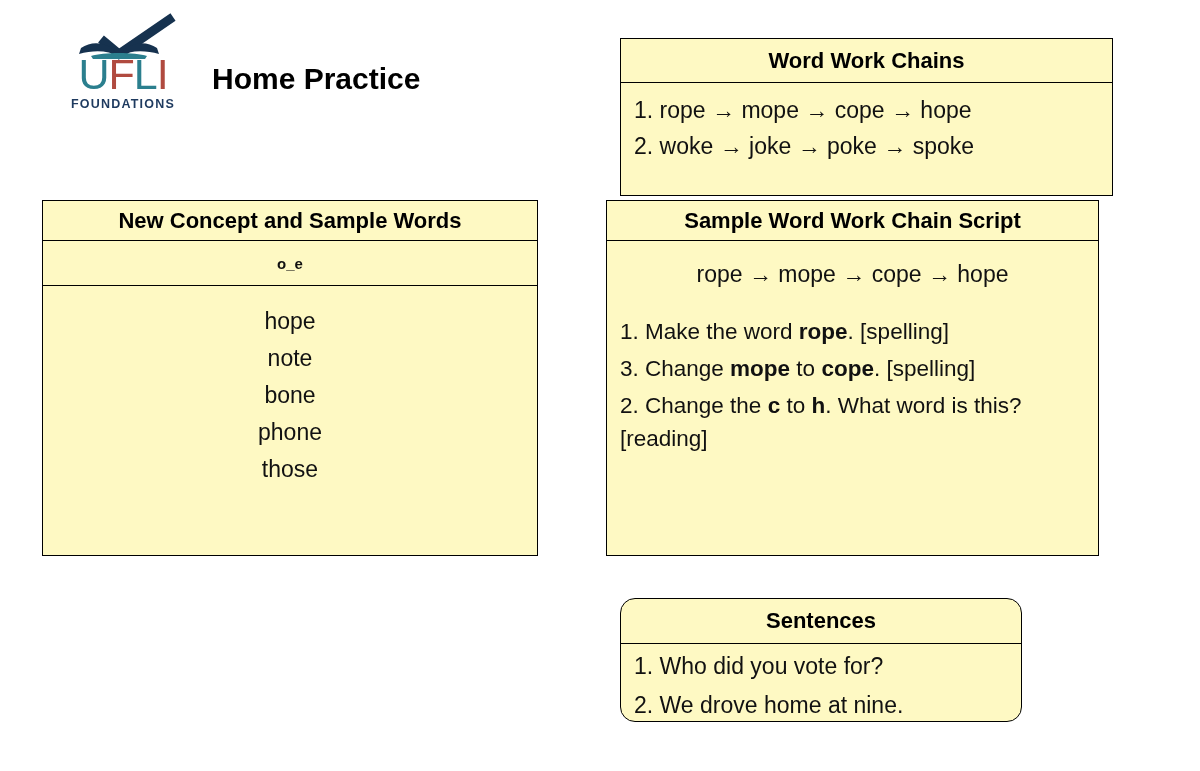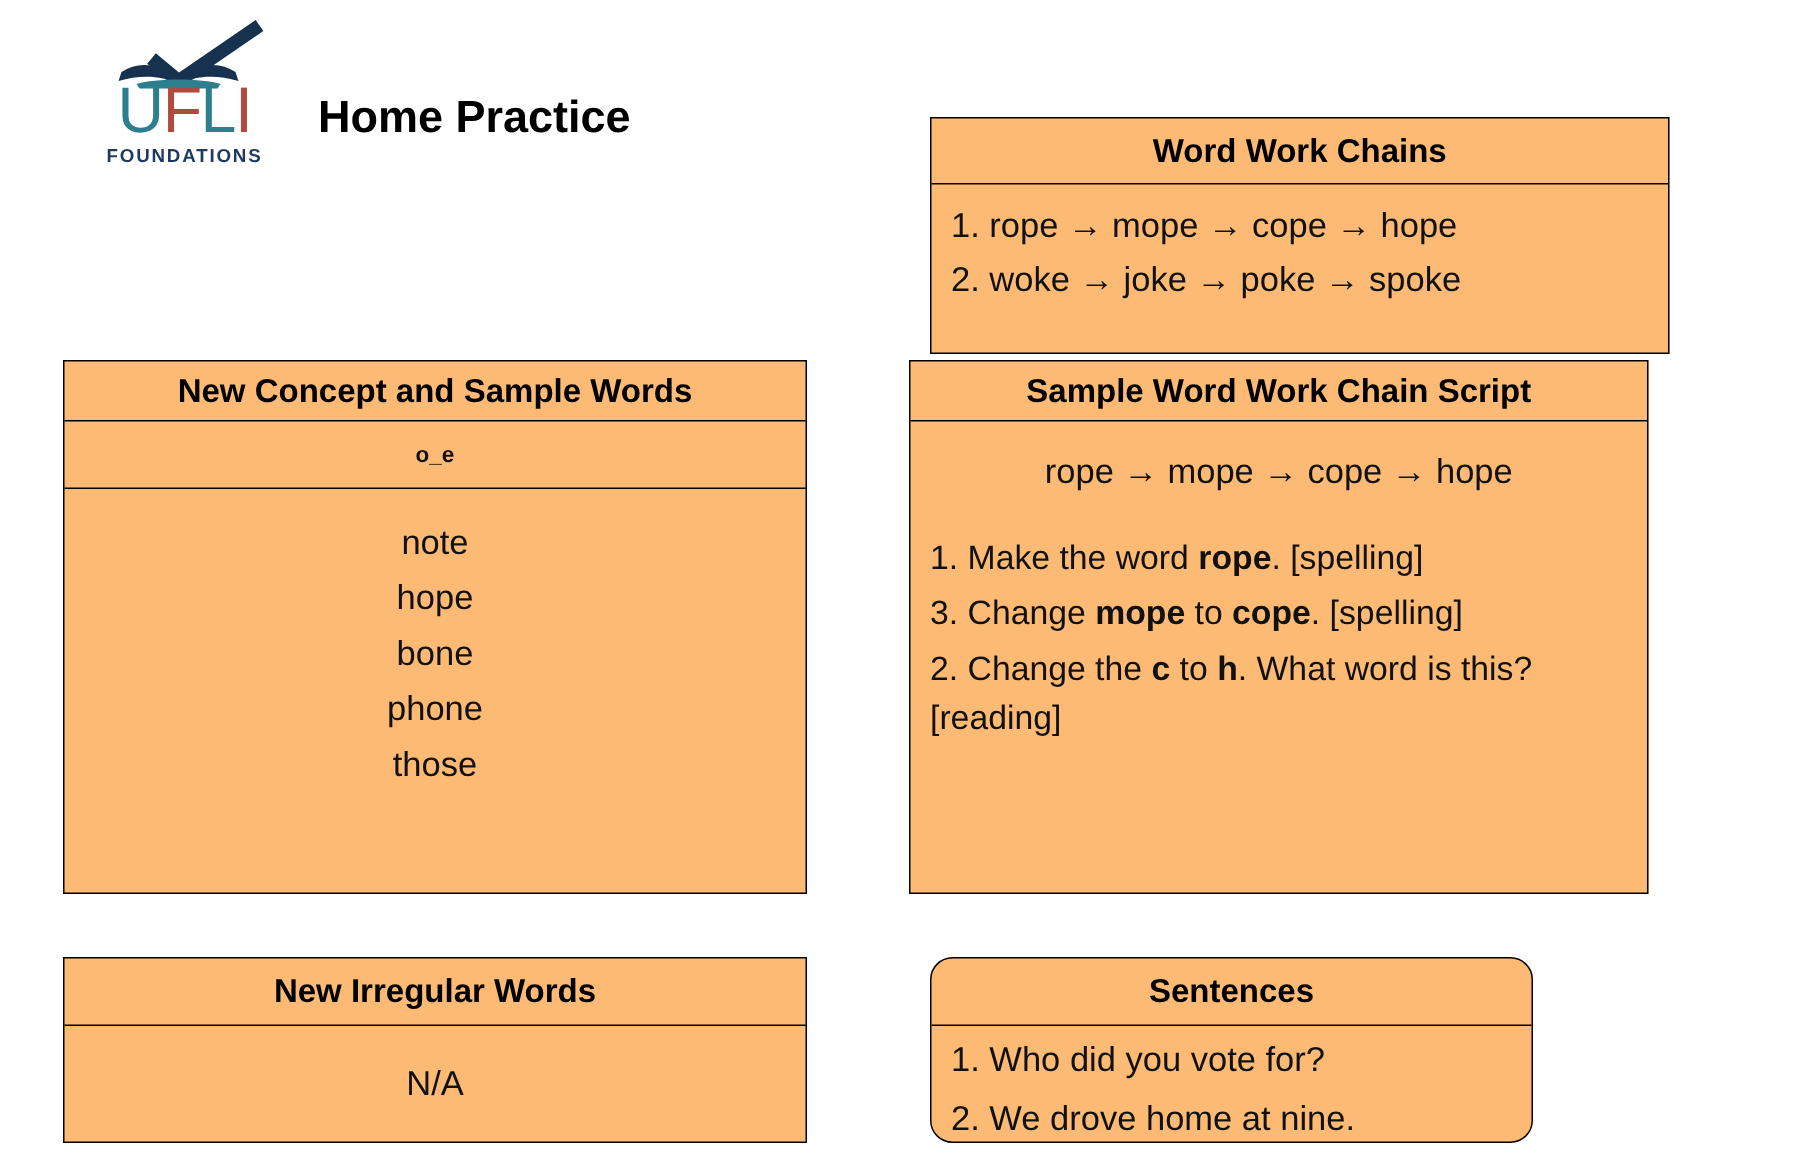--- a/index.html
+++ b/index.html
@@ -11,21 +11,21 @@
   .logo { position: absolute; left: 58px; top: 12px; width: 130px; text-align: center; }
   .logo-bird { display: block; margin: 0 auto; }
   .logo-word { font-size: 43px; font-weight: 400; line-height: 0.95; letter-spacing: -1px; margin-top: -6px; }
   .lt-teal { color: #2b7f8e; }
   .lt-red  { color: #b04a3f; }
   .logo-sub { font-size: 12.5px; font-weight: 700; letter-spacing: 1.2px; color: #1e3a5f; margin-top: 2px; }
 
   .page-title { position: absolute; left: 212px; top: 62px; font-size: 30px; font-weight: 700; color: #000; }
 
   
-  .box { position: absolute; border: 1.6px solid #000; background: #fdba74; margin-top: 40px; }
+  .box { position: absolute; border: 1.6px solid #000; background: #fef9c3; }
   .box-header { display: flex; align-items: center; justify-content: center;
                 border-bottom: 1.6px solid #000; font-weight: 700; font-size: 22px; color: #000; }
 
   
   .box-wwc { left: 620px; top: 38px; width: 493px; height: 158px; }
   .box-wwc .box-header { height: 44px; }
   .box-wwc .box-body { padding: 9px 13px 0 13px; }
   .chain-line { font-size: 23px; line-height: 36px; color: #111; }
 
   
@@ -77,42 +77,38 @@
     <div class="box-body">
       <p class="chain-line">1. rope → mope → cope → hope</p>
       <p class="chain-line">2. woke → joke → poke → spoke</p>
     </div>
   </section>
 
   <section class="box box-concept">
     <div class="box-header">New Concept and Sample Words</div>
     <div class="concept-row">o_e</div>
     <div class="word-list">
+      <div class="word">hope</div>
       <div class="word">note</div>
-      <div class="word">hope</div>
       <div class="word">bone</div>
       <div class="word">phone</div>
       <div class="word">those</div>
     </div>
   </section>
 
   <section class="box box-script">
     <div class="box-header">Sample Word Work Chain Script</div>
     <p class="script-chain">rope → mope → cope → hope</p>
     <div class="script-steps">
       <p class="step"><span>1. Make the word </span><b>rope</b><span>. [spelling]</span></p>
       <p class="step"><span>3. Change </span><b>mope</b><span> to </span><b>cope</b><span>. [spelling]</span></p>
       <p class="step"><span>2. Change the </span><b>c</b><span> to </span><b>h</b><span>. What word is this? [reading]</span></p>
     </div>
   </section>
 
-  <section class="box box-irregular">
-    <div class="box-header">New Irregular Words</div>
-    <div class="irregular-body">N/A</div>
-  </section>
 
   <section class="box box-sentences">
     <div class="box-header">Sentences</div>
     <div class="sentences-body">
       <p class="sentence">1. Who did you vote for?</p>
       <p class="sentence">2. We drove home at nine.</p>
     </div>
   </section>
 
 </div>

